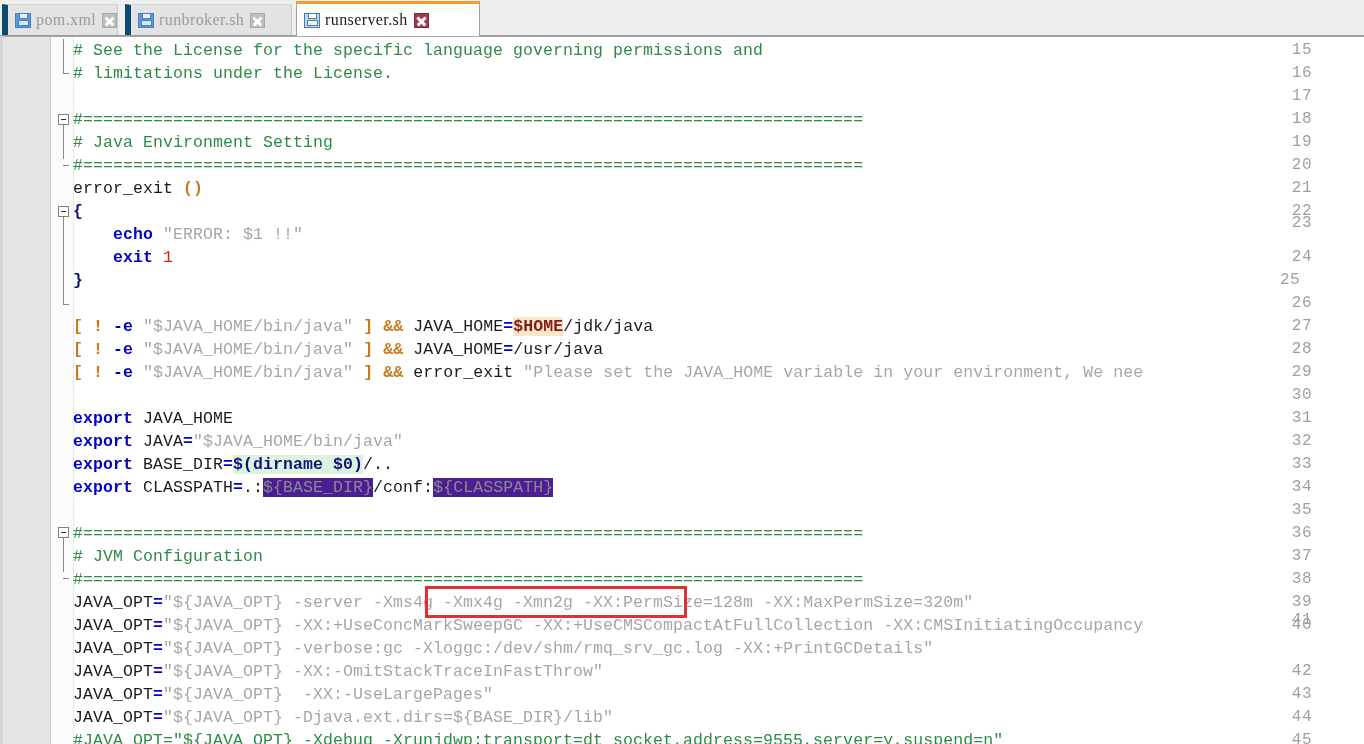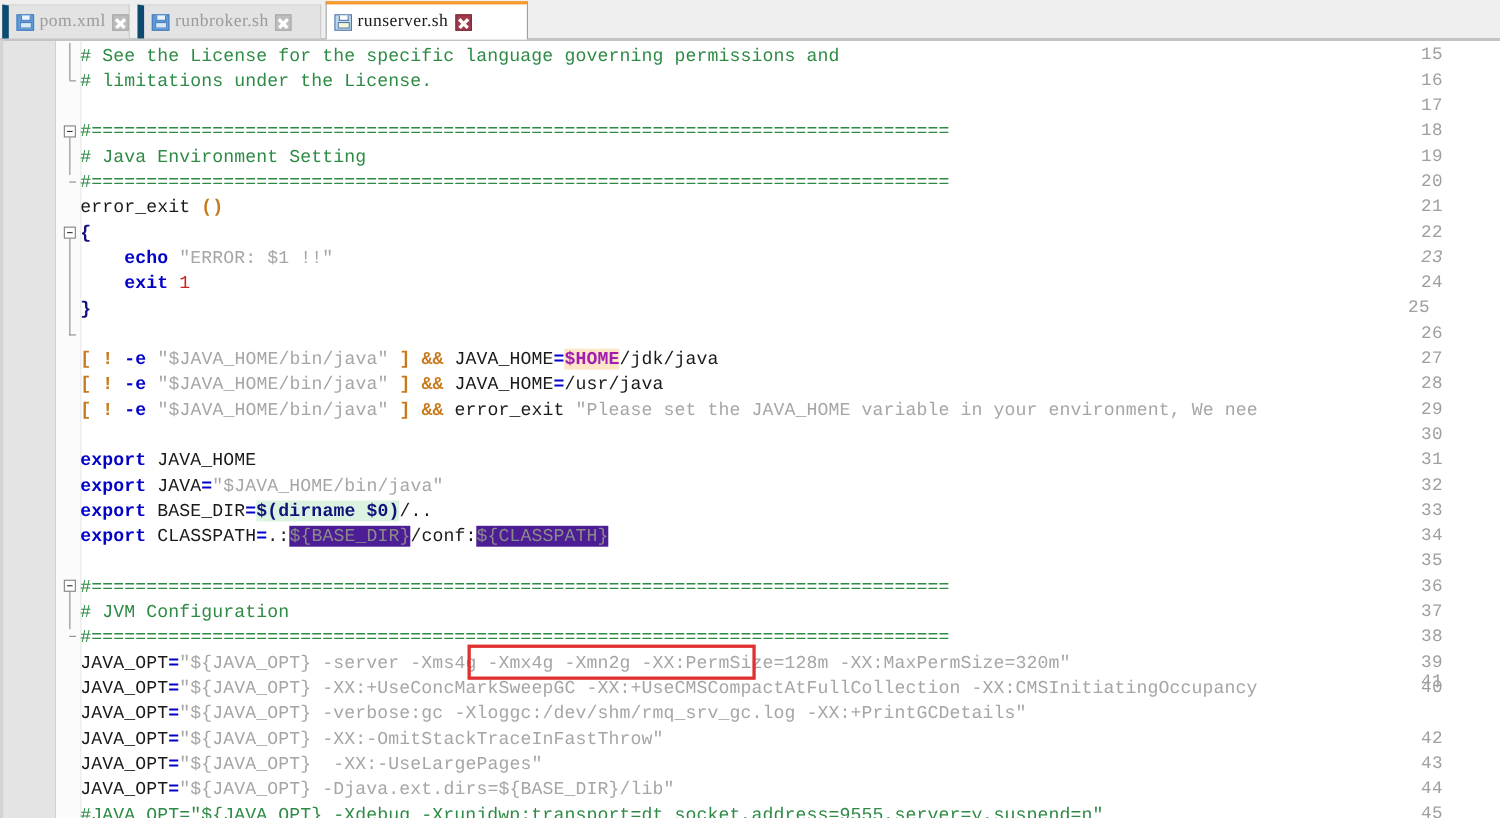--- a/index.html
+++ b/index.html
@@ -120,21 +120,21 @@
   }
 
   
   .cmt{color:#2e8b46;}
   .kw{color:#0000c8;font-weight:bold;}
   .str{color:#a6a6a6;}
   .opn{color:#c87a1e;font-weight:bold;}
   .num{color:#d02020;}
   .brc{color:#12127a;font-weight:bold;}
   .plain{color:#1a1a1a;}
-  .hl-peach{background:#fde6c8;color:#a21caf;font-weight:bold;}
+  .hl-peach{background:#fde6c8;color:#7f1d1d;font-weight:bold;}
   .hl-green{background:#ddf3e2;}
   .hl-cyan{background:#4c1d95;color:#8a8a8a;}
   .eqsign{color:#0000c8;font-weight:bold;}
 
   
   .foldbox{
     position:absolute;width:11px;height:11px;
     border:1px solid #808080;background:#ffffff;
     box-sizing:border-box;
   }
@@ -195,21 +195,21 @@
     <div id="foldmargin"></div>
 
     <div class="lnum" style="top:2px;">15</div>
     <div class="lnum" style="top:25px;">16</div>
     <div class="lnum" style="top:48px;">17</div>
     <div class="lnum" style="top:71px;">18</div>
     <div class="lnum" style="top:94px;">19</div>
     <div class="lnum" style="top:117px;">20</div>
     <div class="lnum" style="top:140px;">21</div>
     <div class="lnum" style="top:163px;">22</div>
-    <div class="lnum" style="top:186px;font-style:italic;">23</div>
+    <div class="lnum" style="top:175px;">23</div>
     <div class="lnum" style="top:209px;">24</div>
     <div class="lnum" style="top:232px;text-align:center;">25</div>
     <div class="lnum" style="top:255px;">26</div>
     <div class="lnum" style="top:278px;">27</div>
     <div class="lnum" style="top:301px;">28</div>
     <div class="lnum" style="top:324px;">29</div>
     <div class="lnum" style="top:347px;">30</div>
     <div class="lnum" style="top:370px;">31</div>
     <div class="lnum" style="top:393px;">32</div>
     <div class="lnum" style="top:416px;">33</div>

